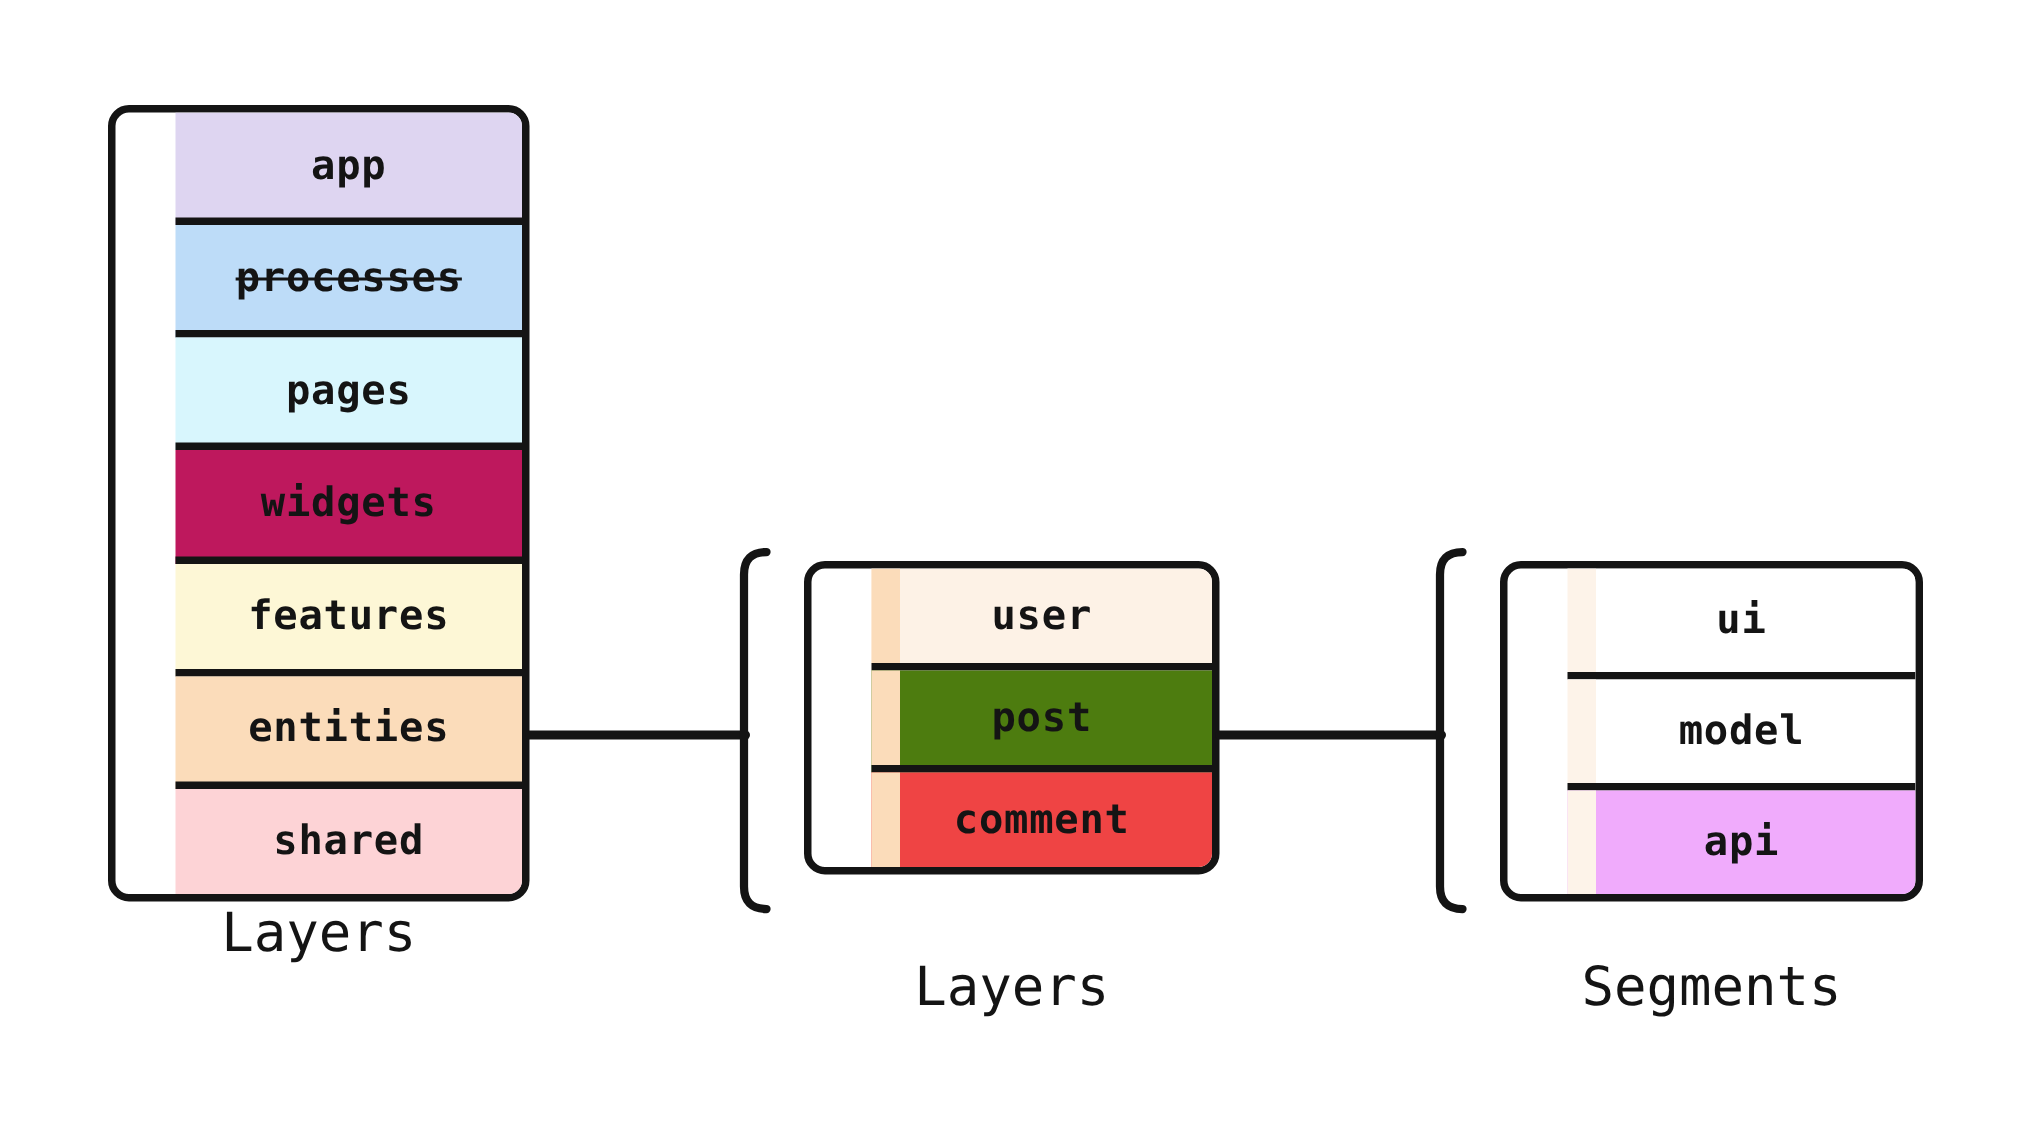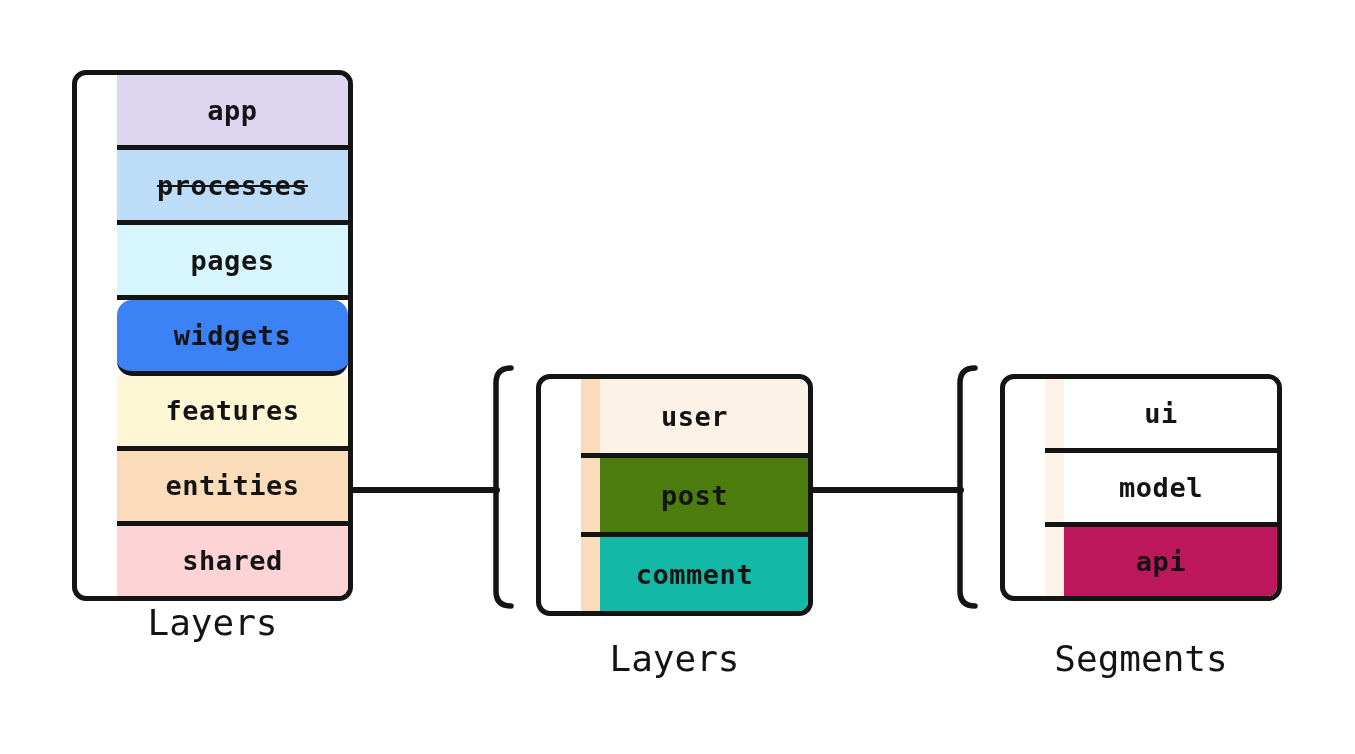--- a/index.html
+++ b/index.html
@@ -61,21 +61,21 @@
   .bracket path {
     fill: none;
     stroke-width: 5.5;
     stroke-linecap: round;
   }
   
   .layers-box    { left: 72px;   top: 70px;  width: 281px; height: 531px; }
   .layers-caption{ left: 72px;   top: 604px; width: 281px; }
   .connector-1   { left: 350px;  top: 487px; width: 150px; }
   .slices-bracket{ left: 492px;  top: 364px; }
-  .slices-box    { left: 536px;  top: 374px; width: 277px; height: 242px; }
+  .slices-box    { left: 536px;  top: 374px; width: 277px; height: 209px; }
   .slices-caption{ left: 536px;  top: 640px; width: 277px; }
   .connector-2   { left: 810px;  top: 487px; width: 154px; }
   .segments-bracket { left: 956px; top: 364px; }
   .segments-box  { left: 1000px; top: 374px; width: 282px; height: 227px; }
   .segments-caption { left: 1000px; top: 640px; width: 282px; }
 </style>
 </head>
 <body>
 
 <div class="canvas">
@@ -83,21 +83,21 @@
   <div class="box layers-box">
     <div class="row" style="background: rgb(222, 213, 241);">
       <span class="row-label" style="text-decoration: none;">app</span>
     </div>
     <div class="row" style="background: rgb(189, 220, 248);">
       <span class="row-label" style="text-decoration: line-through;">processes</span>
     </div>
     <div class="row" style="background: rgb(216, 246, 253);">
       <span class="row-label" style="text-decoration: none;">pages</span>
     </div>
-    <div class="row" style="background: #3b82f6; border-radius: 15px;">
+    <div class="row" style="background: #be185d;">
       <span class="row-label" style="text-decoration: none;">widgets</span>
     </div>
     <div class="row" style="background: rgb(253, 247, 214);">
       <span class="row-label" style="text-decoration: none;">features</span>
     </div>
     <div class="row" style="background: rgb(251, 220, 186);">
       <span class="row-label" style="text-decoration: none;">entities</span>
     </div>
     <div class="row" style="background: rgb(253, 211, 214); align-items: center;">
       <span class="row-label" style="text-decoration: none;">shared</span>
@@ -113,21 +113,21 @@
 
   <div class="box slices-box">
     <div class="row" style="background: rgb(253, 242, 230);">
       <span class="stripe" style="background: rgb(251, 220, 186);"></span>
       <span class="row-label">user</span>
     </div>
     <div class="row" style="background: #4d7c0f;">
       <span class="stripe" style="background: rgb(251, 220, 186);"></span>
       <span class="row-label">post</span>
     </div>
-    <div class="row" style="background: #14b8a6;">
+    <div class="row" style="background: #ef4444;">
       <span class="stripe" style="background: rgb(251, 220, 186);"></span>
       <span class="row-label">comment</span>
     </div>
   </div>
   <div class="caption slices-caption">Layers</div>
 
   <div class="connector connector-2" style="background: rgb(20, 20, 20);"></div>
 
   <svg class="bracket segments-bracket" width="24" height="246" viewBox="0 0 24 246">
     <path d="M 19 4 Q 4 4 4 19 L 4 227 Q 4 242 19 242" style="stroke: rgb(20, 20, 20);"></path>
@@ -135,20 +135,20 @@
 
   <div class="box segments-box">
     <div class="row" style="background: rgb(255, 255, 255);">
       <span class="stripe" style="background: rgb(253, 243, 233);"></span>
       <span class="row-label">ui</span>
     </div>
     <div class="row" style="background: rgb(255, 255, 255);">
       <span class="stripe" style="background: rgb(253, 243, 233);"></span>
       <span class="row-label">model</span>
     </div>
-    <div class="row" style="background: #be185d;">
+    <div class="row" style="background: #f0abfc;">
       <span class="stripe" style="background: rgb(253, 243, 233);"></span>
       <span class="row-label">api</span>
     </div>
   </div>
   <div class="caption segments-caption">Segments</div>
 
 </div>
 
 </body></html>

